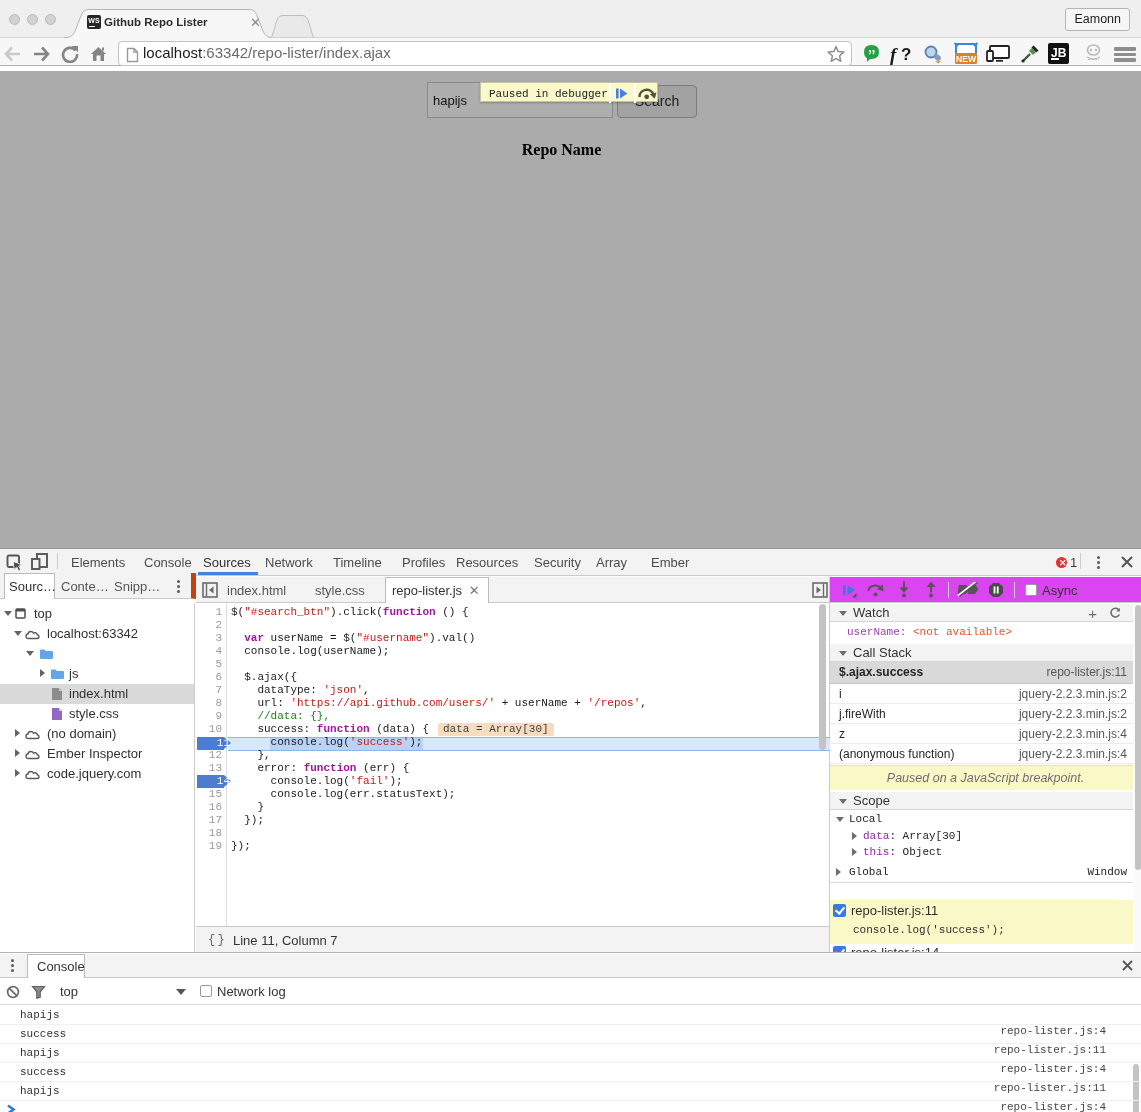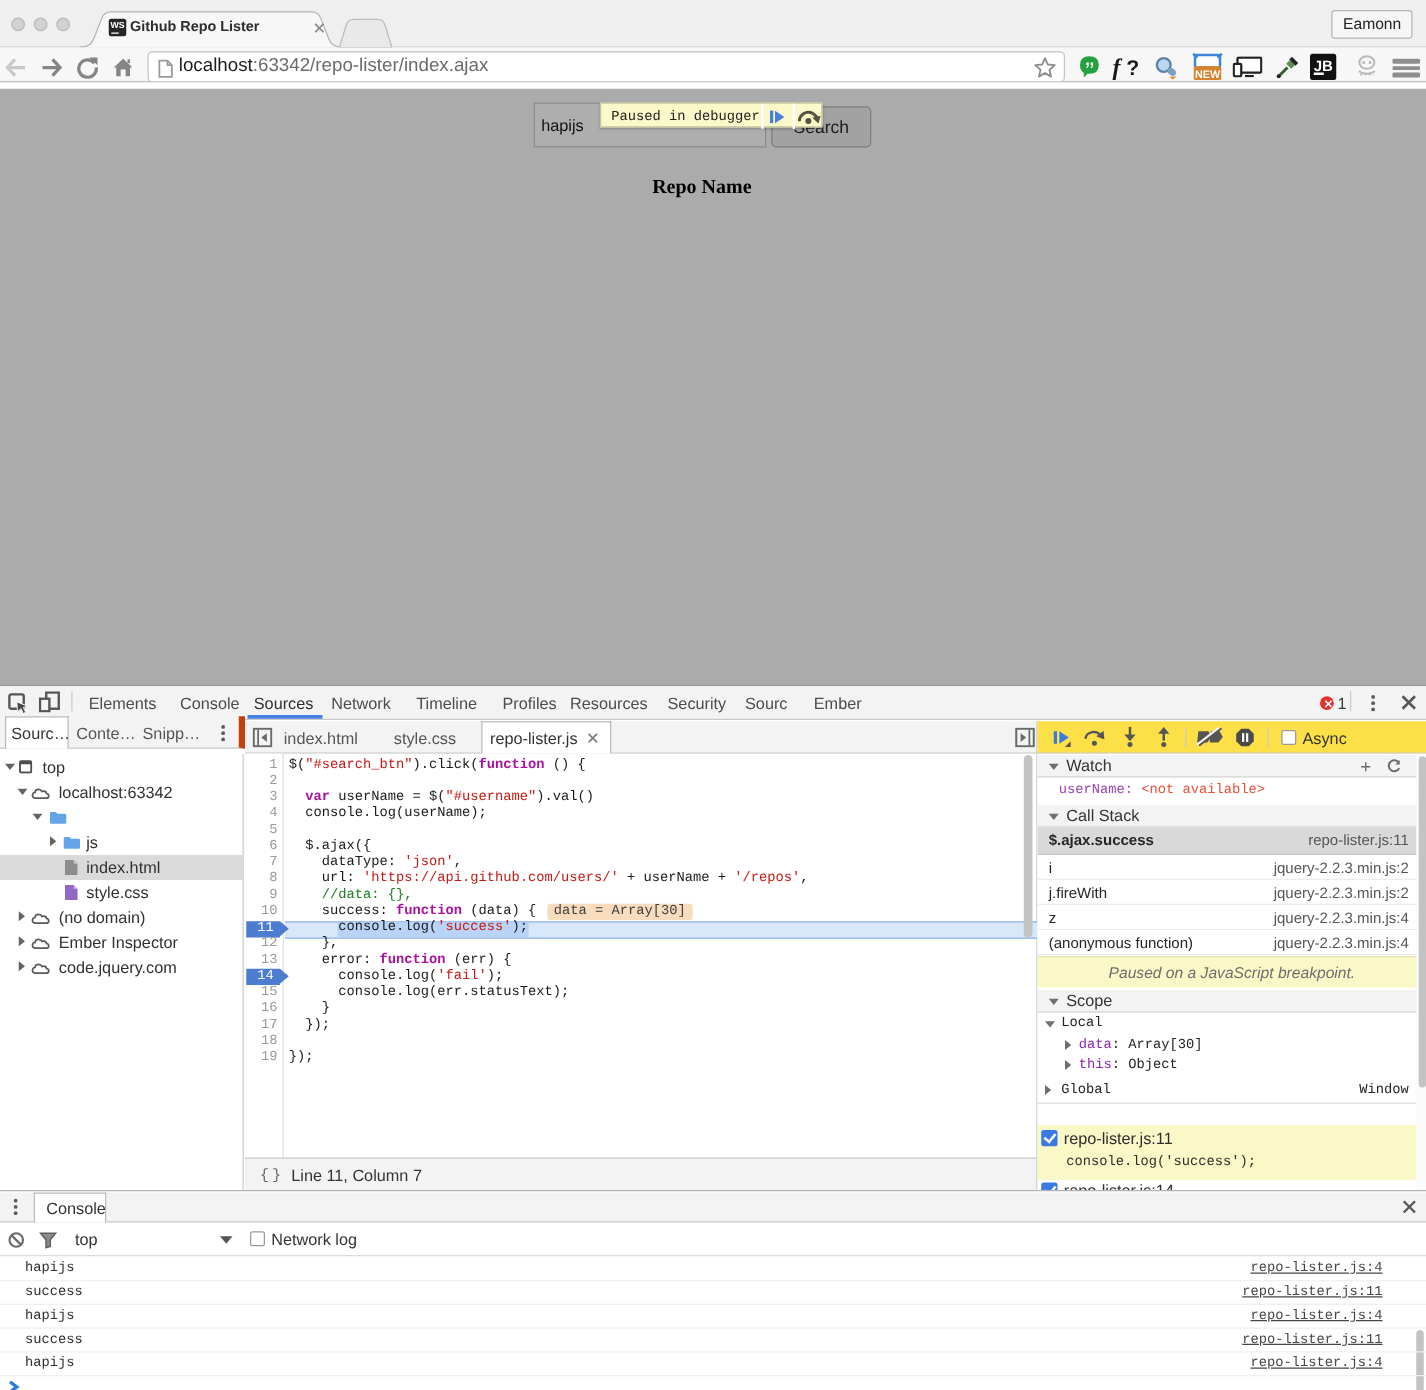--- a/index.html
+++ b/index.html
@@ -33,21 +33,21 @@
 
 #devtools { left:0; top:548px; width:1141px; height:564px; background:#fff; border-top:1px solid #989898; }
 #dt-tabs { left:0; top:0; width:1141px; height:27px; background:#f3f3f3; border-bottom:1px solid #c9c9c9; }
 .dtab { position:absolute; top:6px; font-size:13px; color:#4c4c4c; }
 .dtab.sel { color:#303030; }
 #srcunderline { left:198px; top:23px; width:60px; height:3px; background:#4680e2; }
 
 
 #lp-tabs { left:0; top:24px; width:196px; height:26px; background:#f3f3f3; border-bottom:1px solid #c9c9c9; border-right:5px solid #c2410c; }
 #ed-tabs { left:196px; top:28px; width:634px; height:26px; background:#f3f3f3; border-bottom:1px solid #c9c9c9; border-right:1px solid #ccc; }
-#sb-toolbar { left:830px; top:28px; width:311px; height:26px; background:#fde047; border-bottom:1px solid #c9c9c9; }
+#sb-toolbar { left:830px; top:28px; width:311px; height:26px; background:#d946ef; border-bottom:1px solid #c9c9c9; }
 .ptab { position:absolute; top:6px; font-size:13px; color:#555; }
 .wtab { position:absolute; top:0; height:26px; background:#fff; border:1px solid #bbb; border-top:1px solid #bbb; border-bottom:none; font-size:13px; color:#333; }
 
 
 #ltree { left:0; top:54px; width:195px; height:349px; background:#fff; border-right:1px solid #ccc; }
 .trow { position:absolute; left:0; width:194px; height:20px; font-size:13px; color:#303030; line-height:20px; }
 .tsel { background:#dadada; }
 
 
 #editor { left:196px; top:54px; width:634px; height:349px; background:#fff; border-right:1px solid #ccc; }
@@ -75,29 +75,29 @@
 .dots3 { position:absolute; width:3px; height:3px; background:#5a5a5a; border-radius:50%; }
 #prompt { left:6px; top:151px; }
 #drscroll { left:1133px; top:111px; width:6px; height:50px; background:#c3c3c3; border-radius:3px; }
 
 
 #drawer { left:0; top:403px; width:1141px; height:161px; border-top:1px solid #b3b3b3; background:#fff; }
 #dr-tabs { left:0; top:1px; width:1141px; height:24px; background:#f3f3f3; border-bottom:1px solid #c9c9c9; }
 #dr-toolbar { left:0; top:26px; width:1141px; height:26px; background:#fff; border-bottom:1px solid #dcdcdc; }
 .crow { position:absolute; left:0; width:1141px; height:19px; border-bottom:1px solid #f0f0f0; }
 .crow .l { position:absolute; left:20px; top:3px; font-family:"Liberation Mono",monospace; font-size:11px; color:#303030; }
-.crow .r { position:absolute; right:35px; top:3px; font-family:"Liberation Mono",monospace; font-size:11px; color:#464646; text-decoration:underline; }
+.crow .r { position:absolute; right:35px; top:19px; font-family:"Liberation Mono",monospace; font-size:11px; color:#464646; }
 .dis { position:absolute; width:0; height:0; }
 .dis.down { border-left:4px solid transparent; border-right:4px solid transparent; border-top:5px solid #636363; }
 .dis.right { border-top:4px solid transparent; border-bottom:4px solid transparent; border-left:5px solid #636363; }
 .cloud { width:17px; height:12px; }
 #l11band { left:32px; top:134px; width:602px; height:14px; background:#d9e7fb; border-top:1px solid #8fb4ed; border-bottom:1px solid #8fb4ed; }
 #l11sel { left:74px; top:135px; width:153px; height:12px; background:#b9d3f7; }
 .bptag { left:1px; width:34px; height:13px; }
-.bptag span { position:absolute; right:12px; top:0; width:20px; text-align:right; font-family:"Liberation Mono",monospace; font-size:11px; color:#fff; line-height:13px; z-index:2; }
+.bptag span { position:absolute; right:1px; top:0; width:20px; text-align:right; font-family:"Liberation Mono",monospace; font-size:11px; color:#fff; line-height:13px; z-index:2; }
 .bptag::before { content:""; position:absolute; left:0; top:0; width:27px; height:13px; background:#4d7dd0; }
 .bptag::after { content:""; position:absolute; left:27px; top:0; width:0; height:0; border-top:6.5px solid transparent; border-bottom:6.5px solid transparent; border-left:7px solid #4d7dd0; }
 #hint { left:242px; top:120px; height:13px; background:#f7dcbe; border-radius:2px; padding:0 5px; font-family:"Liberation Mono",monospace; font-size:11px; line-height:13px; color:#3f3f3f; }
 #edscroll { left:623px; top:1px; width:7px; height:146px; background:#c3c3c3; border-radius:4px; }
 </style>
 </head>
 <body>
 <svg width="0" height="0" style="position:absolute;">
 <defs>
 <path id="cloudp" d="M4.5 10.5 Q2 10.5 2 8.2 Q2 6.2 4 6 Q4.2 3.5 6.8 3.5 Q8.8 3.5 9.6 5.2 Q10.2 4.8 11 4.8 Q13 4.8 13.2 6.8 Q15 7 15 8.7 Q15 10.5 13 10.5 Z" fill="none" stroke="#5a5a5a" stroke-width="1.4"></path>
@@ -223,21 +223,21 @@
       </svg>
     <div class="abs vsep" style="left:57px;top:4px;"></div>
     <span class="dtab" style="left:71px;">Elements</span>
     <span class="dtab" style="left:144px;">Console</span>
     <span class="dtab sel" style="left:203px;">Sources</span>
     <span class="dtab" style="left:265px;">Network</span>
     <span class="dtab" style="left:333px;">Timeline</span>
     <span class="dtab" style="left:402px;">Profiles</span>
     <span class="dtab" style="left:456px;">Resources</span>
     <span class="dtab" style="left:534px;">Security</span>
-    <span class="dtab" style="left:596px;">Sourc</span>
+    <span class="dtab" style="left:596px;">Array</span>
     <span class="dtab" style="left:651px;">Ember</span>
     <div class="abs" id="srcunderline"></div>
     <div class="abs" style="left:1056px;top:8px;width:11px;height:11px;background:#e5312c;border-radius:50%;"></div>
     <span class="abs" style="left:1059px;top:9.5px;font-size:9px;font-weight:bold;color:#fff;line-height:9px;">✕</span>
     <span class="abs" style="left:1070px;top:6px;font-size:13px;color:#3c3c3c;">1</span>
     <div class="abs vsep" style="left:1080px;top:4px;"></div>
     <div class="dots3" style="left:1097px;top:7px;"></div>
       <div class="dots3" style="left:1097px;top:12px;"></div>
       <div class="dots3" style="left:1097px;top:17px;"></div>
     <svg class="abs" style="left:1121px;top:7px;" width="12" height="12" viewBox="0 0 12 12">

